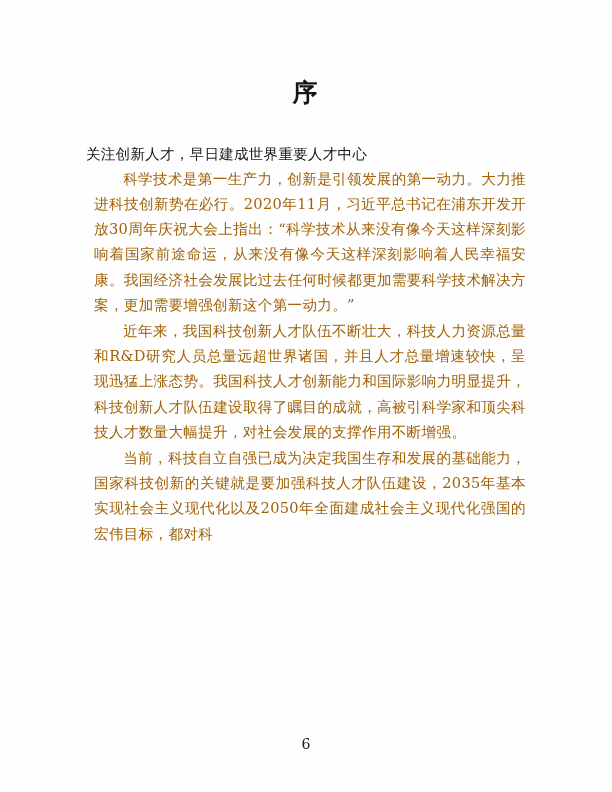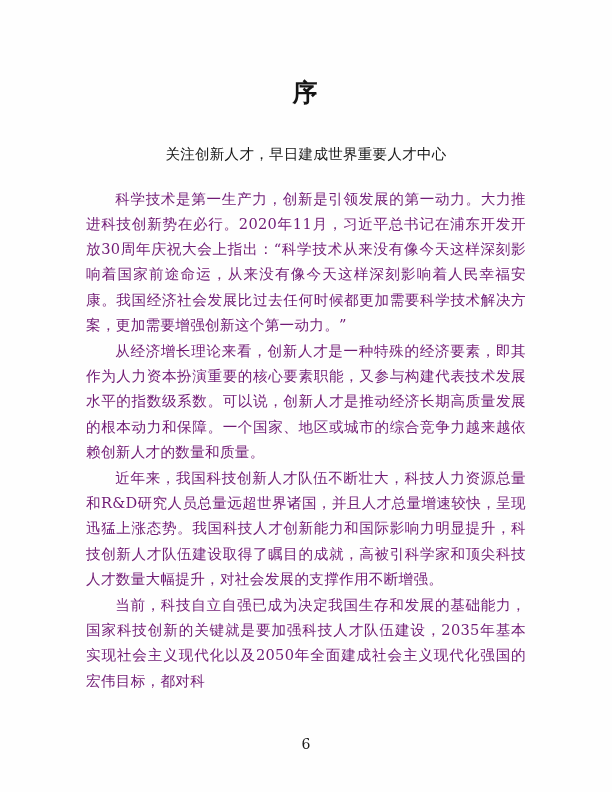--- a/index.html
+++ b/index.html
@@ -33,37 +33,37 @@
     font-size: 25px;
     font-weight: bold;
     letter-spacing: 2px;
     margin-top: 78px;
     margin-bottom: 0;
     line-height: 1.2;
     color: #141414;
     font-family: "DejaVu Serif", "Liberation Serif", serif;
   }
   .doc-subtitle {
-    text-align: center;
+    text-align: left;
     font-size: 14.5px;
     margin-top: 36px;
-    margin-bottom: 20px;
+    margin-bottom: 0;
     line-height: 1.5;
     letter-spacing: 0.3px;
     color: #171717;
   }
   .para {
     font-size: 14.6px;
     line-height: 25.2px;
     text-align: justify;
     text-justify: inter-ideograph;
     text-indent: 2em;
-    margin: 0 0 1px 0;
+    margin: 0 0 1px 8px;
     letter-spacing: 0.02em;
-    color: #701a75;
+    color: #a16207;
     word-break: break-all;
   }
   .page-number {
     position: absolute;
     top: 736px;
     left: 0;
     width: 612px;
     text-align: center;
     font-size: 14px;
     color: #1a1a1a;
@@ -75,21 +75,20 @@
 <div class="page">
   <div class="content">
 
     <h1 class="doc-title">序</h1>
 
     <div class="doc-subtitle">关注创新人才，早日建成世界重要人才中心</div>
 
     <p class="para">科学技术是第一生产力，创新是引领发展的第一动力。大力推进科技创新势在必行。2020年11月，习近平总书记在浦东开发开放30周年庆祝大会上指出：“科学技术从来没有像今天这样深刻影响着国家前途命运，从来没有像今天这样深刻影响着人民幸福安康。我国经济社会发展比过去任何时候都更加需要科学技术解决方案，更加需要增强创新这个第一动力。”</p>
 
 
-    <p class="para">从经济增长理论来看，创新人才是一种特殊的经济要素，即其作为人力资本扮演重要的核心要素职能，又参与构建代表技术发展水平的指数级系数。可以说，创新人才是推动经济长期高质量发展的根本动力和保障。一个国家、地区或城市的综合竞争力越来越依赖创新人才的数量和质量。</p>
 
     <p class="para">近年来，我国科技创新人才队伍不断壮大，科技人力资源总量和R&amp;D研究人员总量远超世界诸国，并且人才总量增速较快，呈现迅猛上涨态势。我国科技人才创新能力和国际影响力明显提升，科技创新人才队伍建设取得了瞩目的成就，高被引科学家和顶尖科技人才数量大幅提升，对社会发展的支撑作用不断增强。</p>
 
     <p class="para">当前，科技自立自强已成为决定我国生存和发展的基础能力，国家科技创新的关键就是要加强科技人才队伍建设，2035年基本实现社会主义现代化以及2050年全面建成社会主义现代化强国的宏伟目标，都对科</p>
 
   </div>
 
   <div class="page-number">6</div>
 </div>
 

